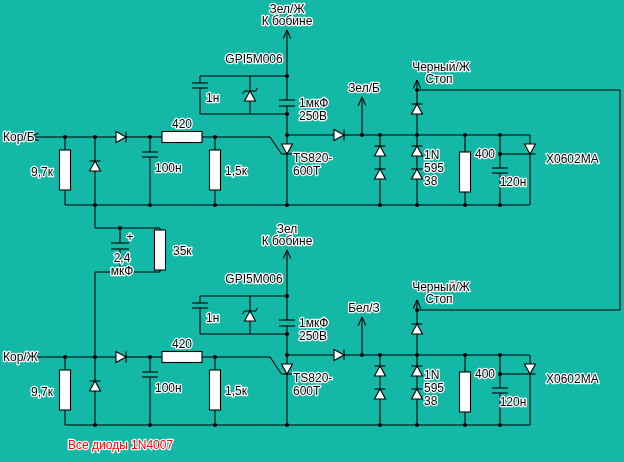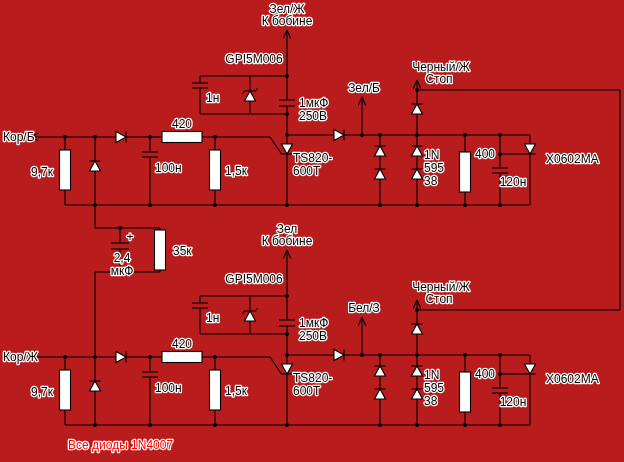--- a/index.html
+++ b/index.html
@@ -1,16 +1,16 @@
 <!DOCTYPE html>
 <html><head>
 <meta charset="utf-8">
 <style>
   html,body{margin:0;padding:0;background:#ffffff;}
-  .stage{width:624px;height:462px;position:relative;background:#b91c1c;overflow:hidden;}
+  .stage{width:624px;height:462px;position:relative;background:#14b8a6;overflow:hidden;}
   svg{display:block;}
   #schematic line, #schematic path{stroke:#000;stroke-width:1.1;fill:none;}
   #schematic rect{stroke:#000;stroke-width:1.1;fill:#fff;}
   #schematic polygon{stroke:#000;stroke-width:1.1;fill:#fff;stroke-linejoin:miter;}
   #schematic circle{fill:#000;stroke:none;}
   #schematic text{
     font-family:"Liberation Sans",sans-serif;
     font-size:12px;
     stroke:#fff;stroke-width:2.5px;paint-order:stroke;stroke-linejoin:round;
   }

